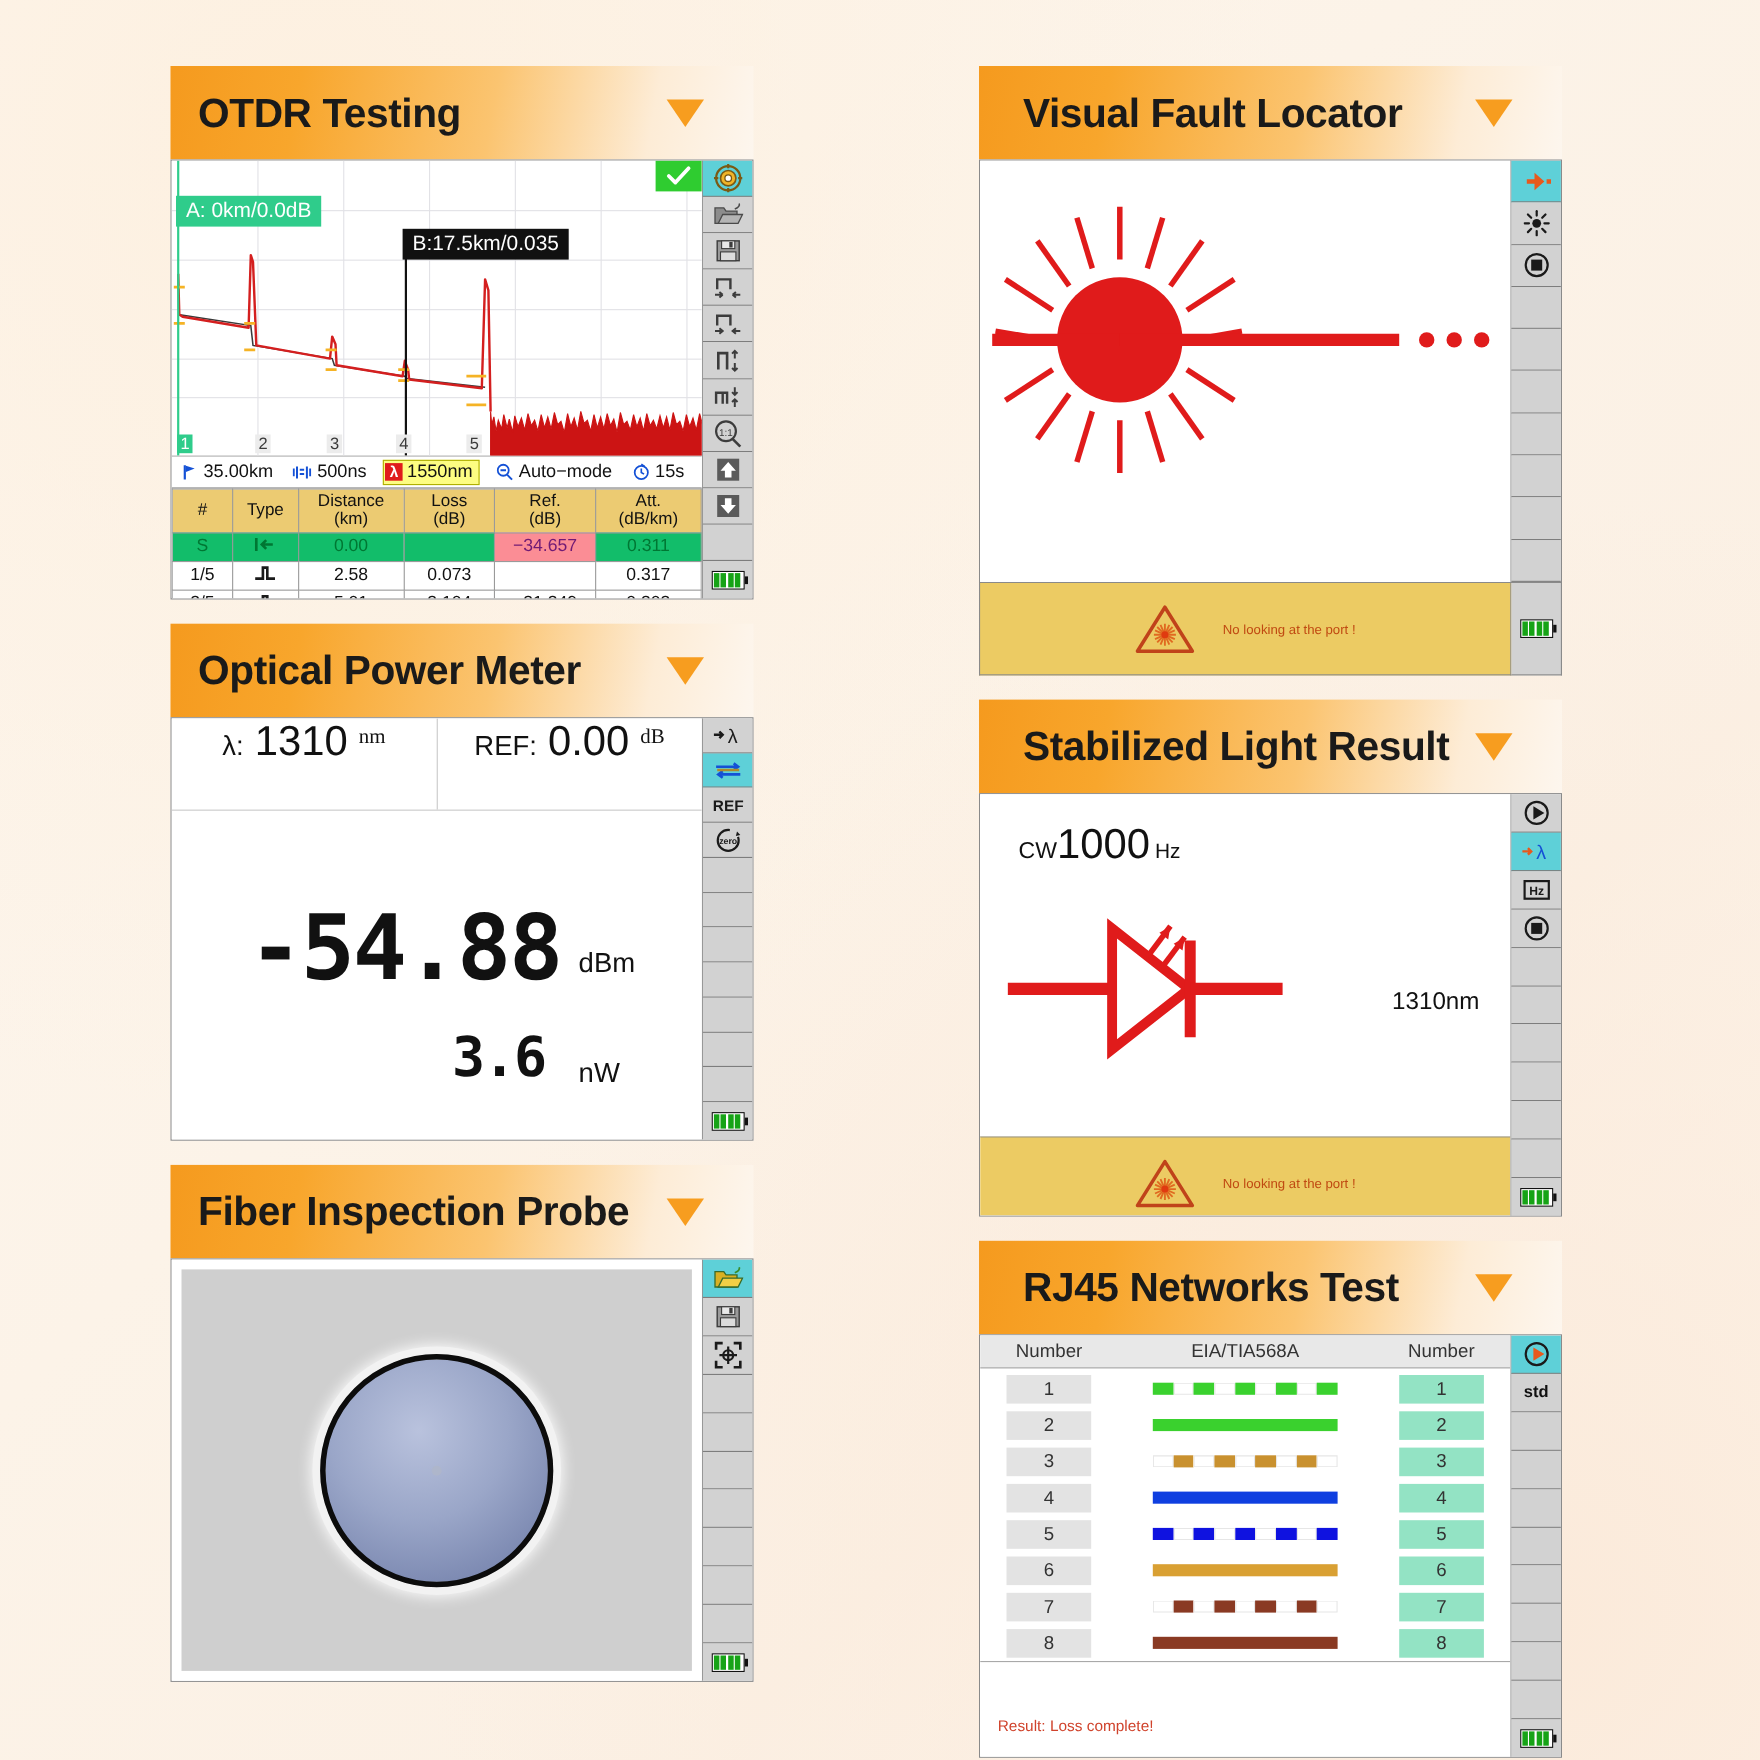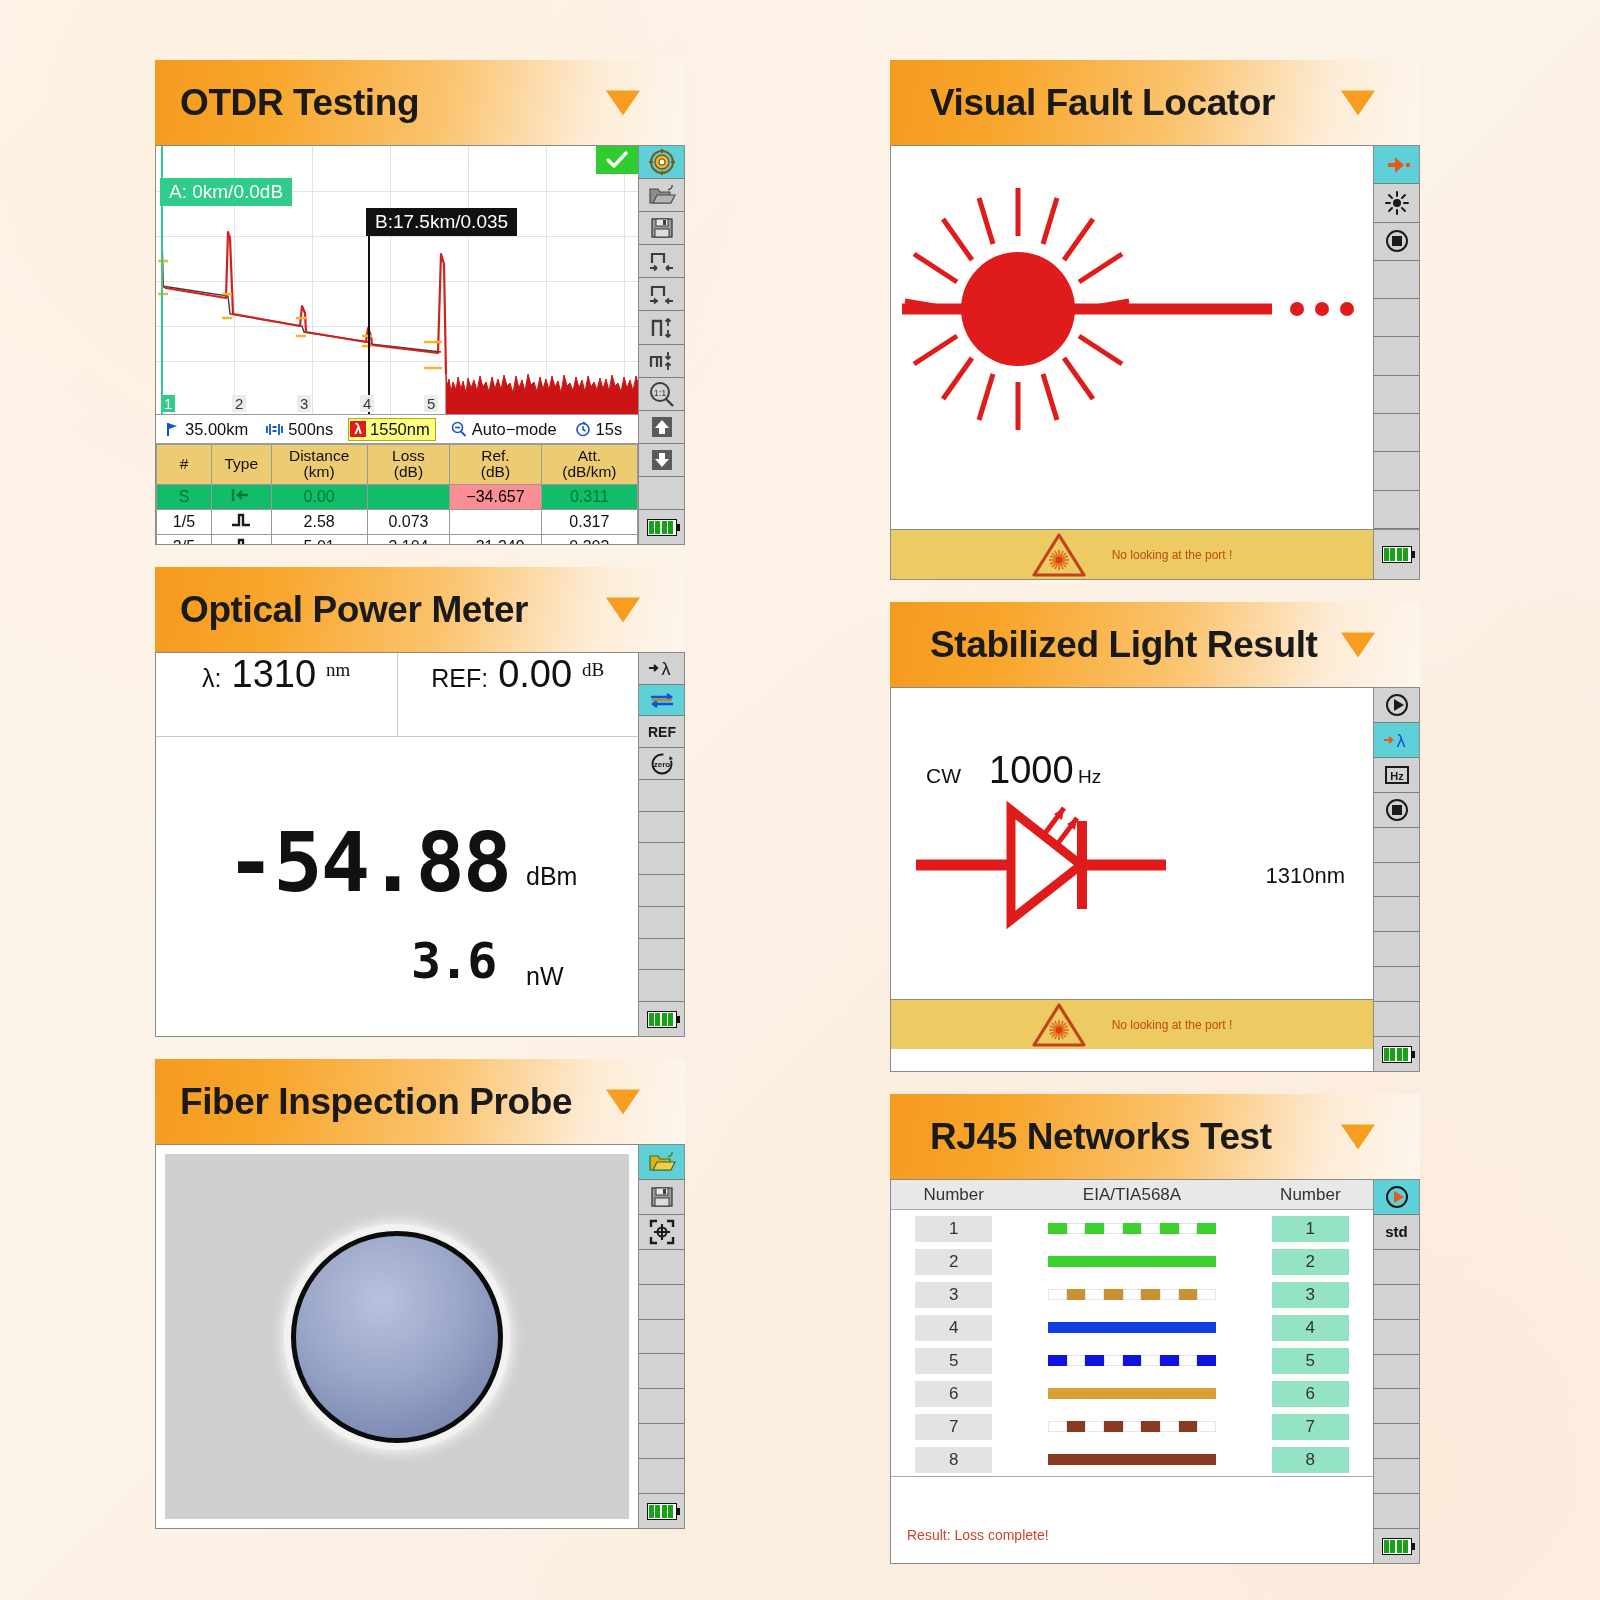--- a/index.html
+++ b/index.html
@@ -80,30 +80,30 @@
   .wl-chip { background:#fdfd82; border:1px solid #b0b000; display:flex; align-items:center;
              gap:4px; padding:1px 5px 1px 1px; }
   .wl-chip .lam { background:#e01b1b; color:#fff; font-weight:bold; font-size:14px;
                   padding:0 4px; }
 
   table.otdr { width:100%; border-collapse:collapse; table-layout:fixed; font-size:16px; }
   table.otdr th { background:#eccb72; border:1px solid #9a9a9a; color:#111;
                   font-weight:normal; line-height:1.05; padding:3px 0; font-size:15.5px;}
   table.otdr td { border:1px solid #9a9a9a; text-align:center; padding:2px 0; height:22px; color:#111;}
   table.otdr tr.srow td { background:#12bd6a; color:#073; }
-  table.otdr tr.srow td.ref { background:#fb8d95; color:#000000; }
+  table.otdr tr.srow td.ref { background:#fb8d95; color:#701a75; }
   .tcol0{width:12%}.tcol1{width:13%}.tcol2{width:21%}.tcol3{width:18%}.tcol4{width:20%}.tcol5{width:21%}
 
   
   #vfl-screen, #sls-screen { height:385px; }
   #opm-screen { height:385px; }
   #fip-screen { height:385px; }
   #rj45-screen { height:385px; }
 
-  .warnbar { height:50px; background:#eccb63; border-top:1px solid #8a8a8a;
+  .warnbar { height:84px; background:#eccb63; border-top:1px solid #8a8a8a;
              display:flex; align-items:center; justify-content:center; gap:26px; }
   .warnbar .wtxt { color:#c04a12; font-size:12px; }
 
   
   .vfl-area { position:relative; height:100%; background:#fff; }
 
   
   .opm-top { height:84px; display:flex; border-bottom:1px solid #c9c9c9; }
   .opm-cell { flex:1; display:flex; align-items:baseline; justify-content:center; gap:10px; }
   .opm-cell:first-child { border-right:1px solid #c9c9c9; }
@@ -113,21 +113,21 @@
   .lcd { font-family:"DejaVu Sans Mono", monospace; font-weight:bold;
          letter-spacing:-2px; color:#111; }
   .opm-main { position:relative; height:calc(100% - 84px); }
   .opm-big { position:absolute; left:70px; top:78px; font-size:82px; }
   .opm-bigunit { position:absolute; left:370px; top:125px; font-size:25px; color:#111;}
   .opm-sm { position:absolute; left:255px; top:195px; font-size:50px; }
   .opm-smunit { position:absolute; left:370px; top:225px; font-size:25px; color:#111;}
 
   
   .sls-area { position:relative; height:calc(100% - 72px); background:#fff; }
-  .sls-top { position:absolute; left:35px; top:25px; display:flex; align-items:baseline; gap:28px;margin-top:36px;}
+  .sls-top { position:absolute; left:35px; top:25px; display:flex; align-items:baseline; }
   .sls-cw { font-size:21px; color:#111; }
   .sls-freq { font-size:38px; color:#111; }
   .sls-hz { font-size:19px; color:#111; }
   .sls-wl { position:absolute; right:28px; top:175px; font-size:22px; color:#111; }
 
   
   .fip-area { position:relative; height:100%; background:#fff; padding:9px; }
   .fip-img { position:relative; width:100%; height:100%; background:#cfcfcf; }
   .fip-circle { position:absolute; left:50%; top:50%; transform:translate(-50%,-50%);
                 width:212px; height:212px; border-radius:50%;

